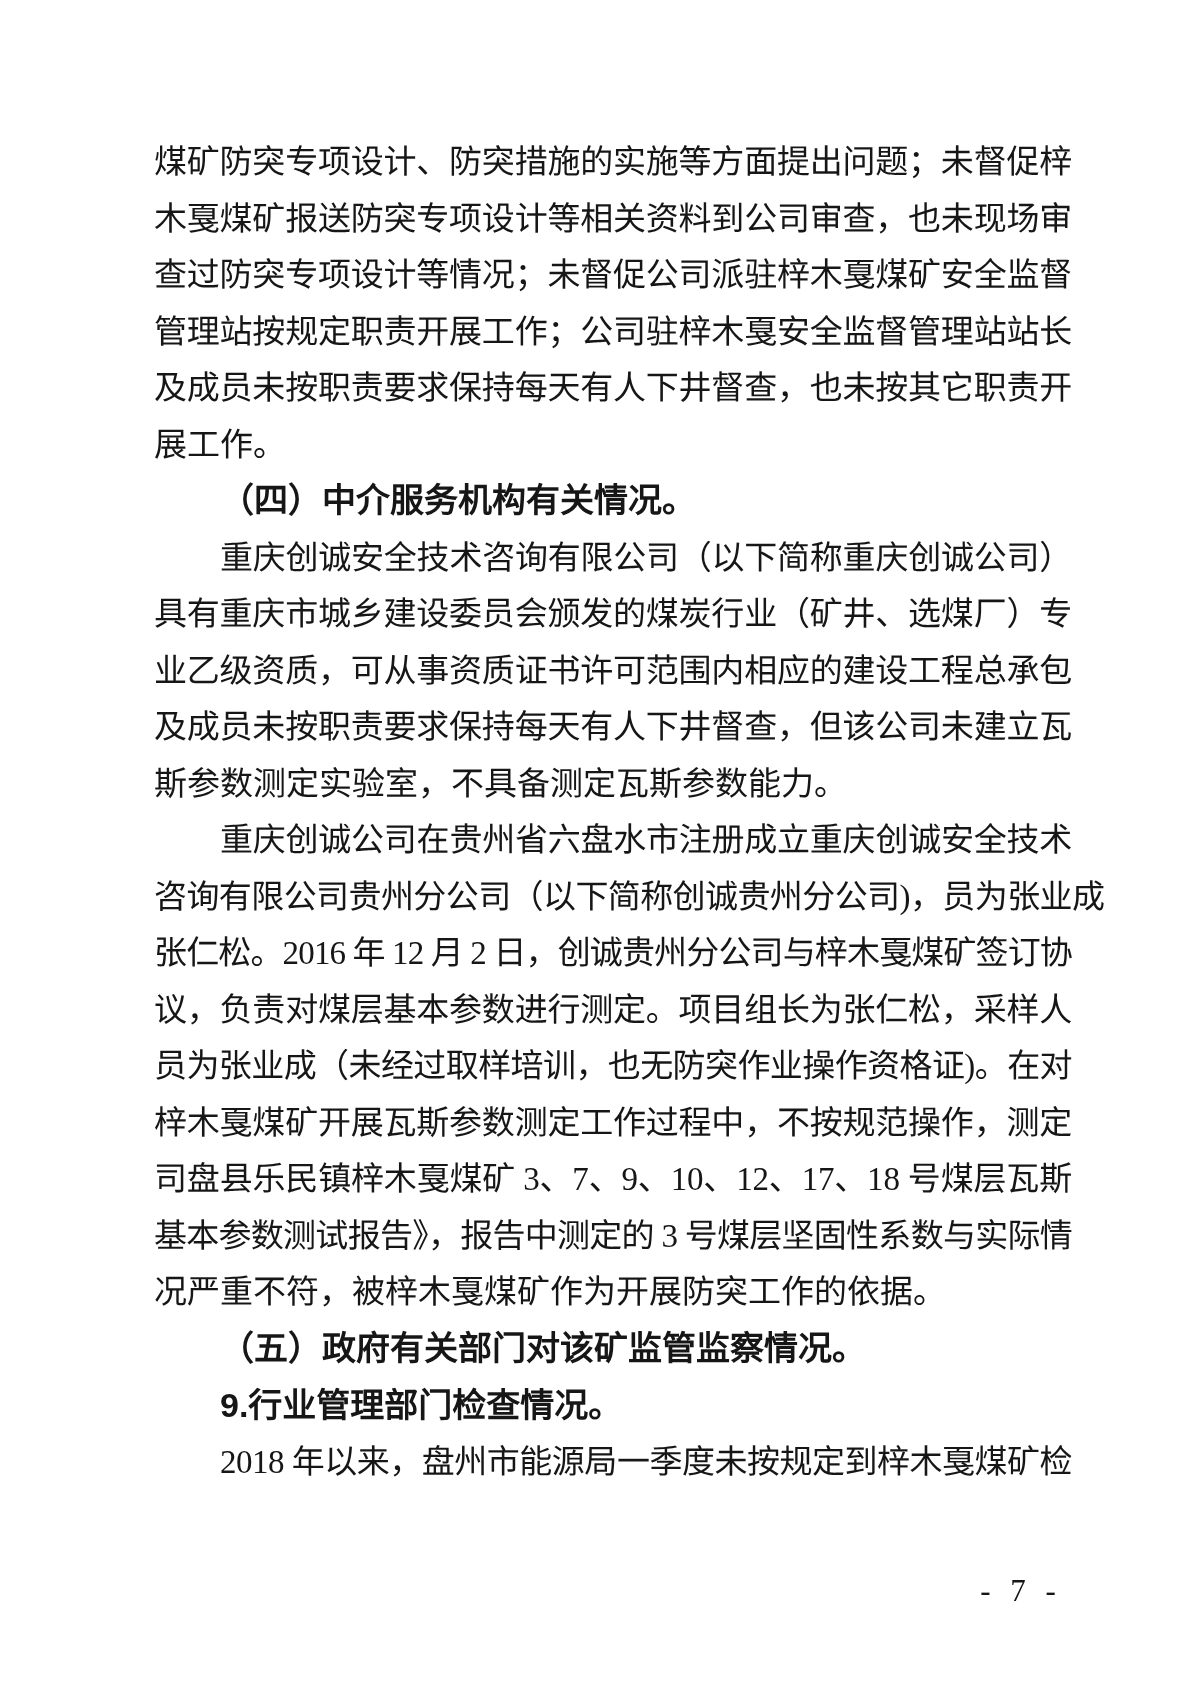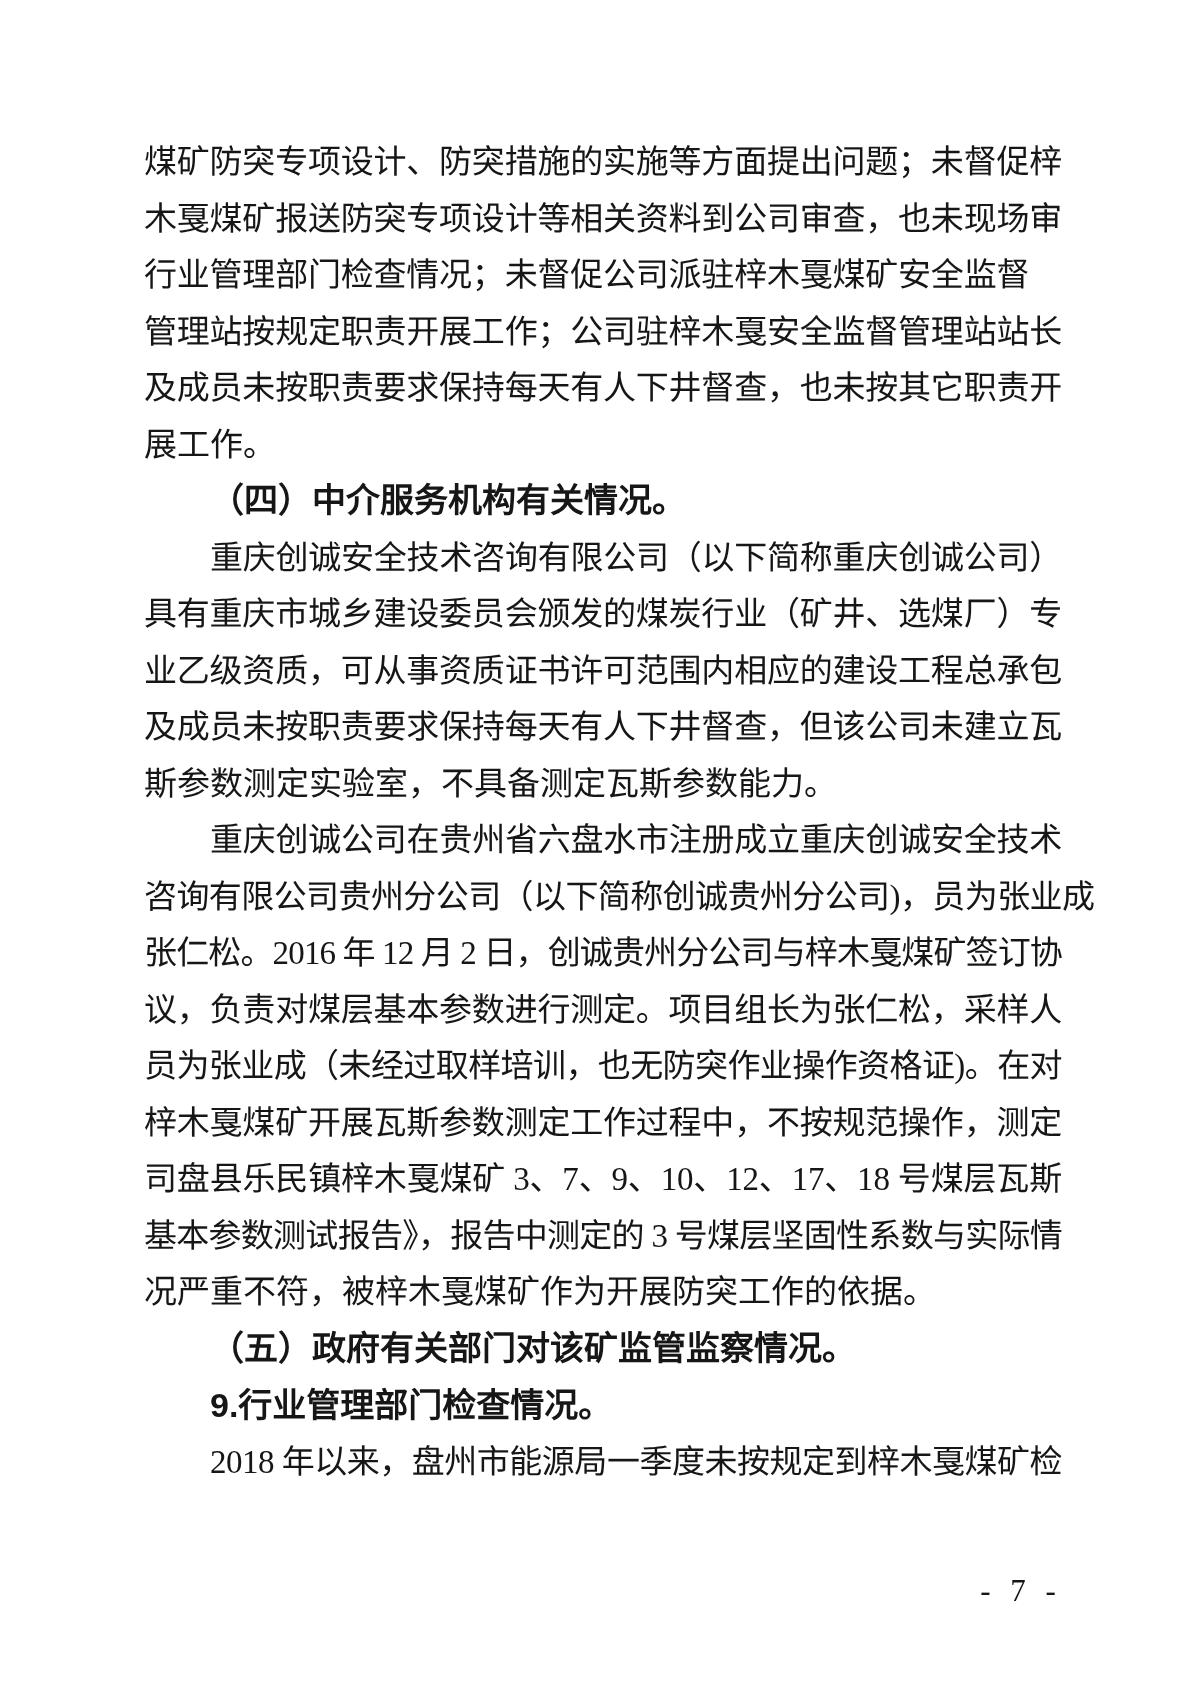--- a/index.html
+++ b/index.html
@@ -15,21 +15,21 @@
     font-family: "Liberation Serif", serif;
     color: #161616;
   }
   .page {
     position: absolute;
     inset: 0;
     background: #ffffff;
   }
   .text-block {
     position: absolute;
-    left: 144px;
+    left: 154px;
     top: 134px;
     width: 918px;
   }
   .para {
     margin: 0;
     padding: 0;
   }
   .line {
     height: 56.5px;
     line-height: 56.5px;
@@ -67,21 +67,21 @@
   }
 </style>
 </head>
 <body>
 
 <div class="page">
   <main class="text-block" id="doc-body">
       <section class="para body">
         <div class="line fit"><span class="t" style="letter-spacing: -0.214286px;">煤矿防突专项设计、防突措施的实施等方面提出问题；未督促梓</span></div>
         <div class="line fit"><span class="t" style="letter-spacing: -0.214286px;">木戛煤矿报送防突专项设计等相关资料到公司审查，也未现场审</span></div>
-        <div class="line fit"><span class="t" style="letter-spacing: -0.214286px;">行业管理部门检查情况；未督促公司派驻梓木戛煤矿安全监督</span></div>
+        <div class="line fit"><span class="t" style="letter-spacing: -0.214286px;">查过防突专项设计等情况；未督促公司派驻梓木戛煤矿安全监督</span></div>
         <div class="line fit"><span class="t" style="letter-spacing: -0.214286px;">管理站按规定职责开展工作；公司驻梓木戛安全监督管理站站长</span></div>
         <div class="line fit"><span class="t" style="letter-spacing: -0.214286px;">及成员未按职责要求保持每天有人下井督查，也未按其它职责开</span></div>
         <div class="line"><span class="t">展工作。</span></div>
       </section>
       <section class="para heading1">
         <div class="line indent"><span class="t">（四）中介服务机构有关情况。</span></div>
       </section>
       <section class="para body">
         <div class="line indent fit"><span class="t" style="letter-spacing: -0.230769px;">重庆创诚安全技术咨询有限公司（以下简称重庆创诚公司）</span></div>
         <div class="line fit"><span class="t" style="letter-spacing: -0.214286px;">具有重庆市城乡建设委员会颁发的煤炭行业（矿井、选煤厂）专</span></div>

